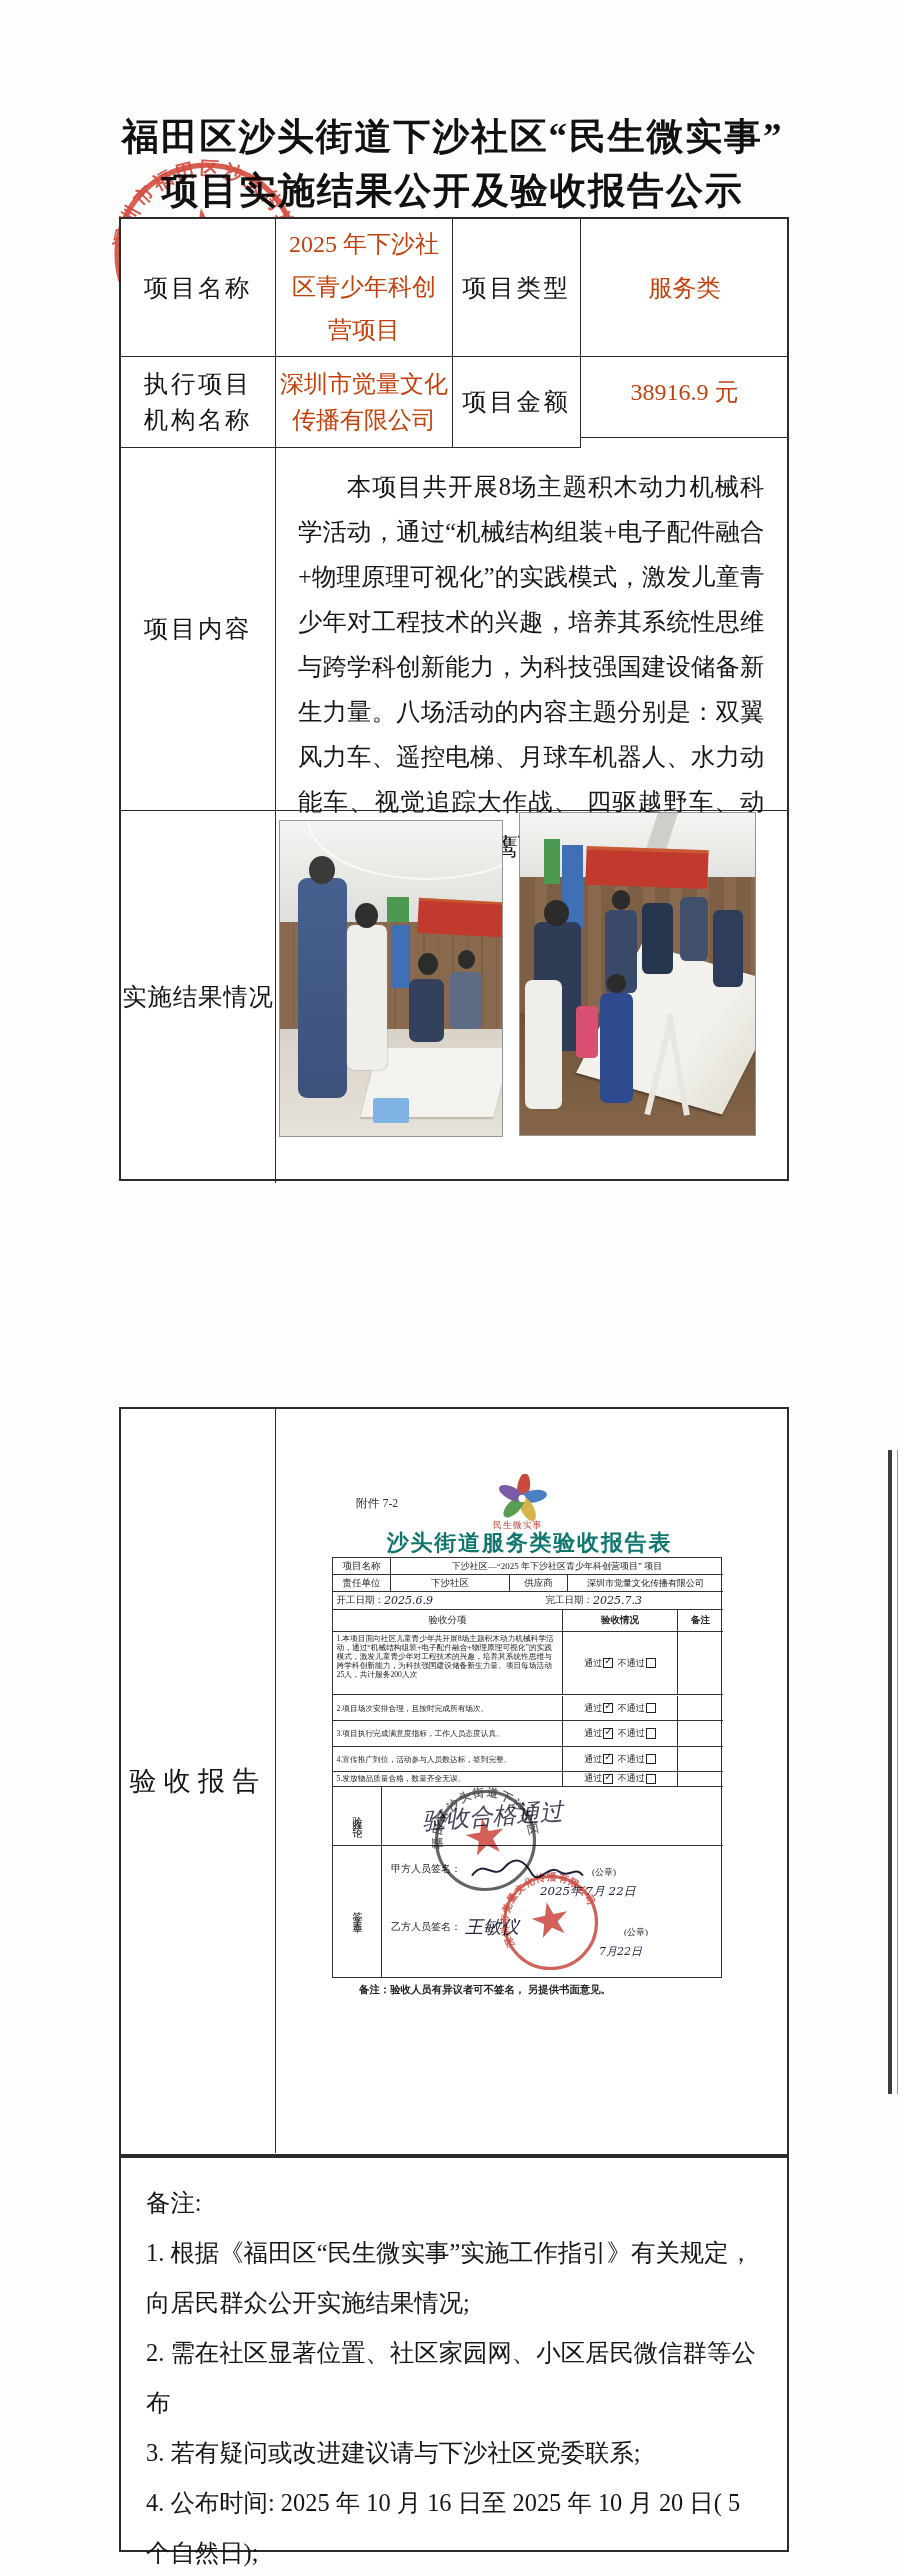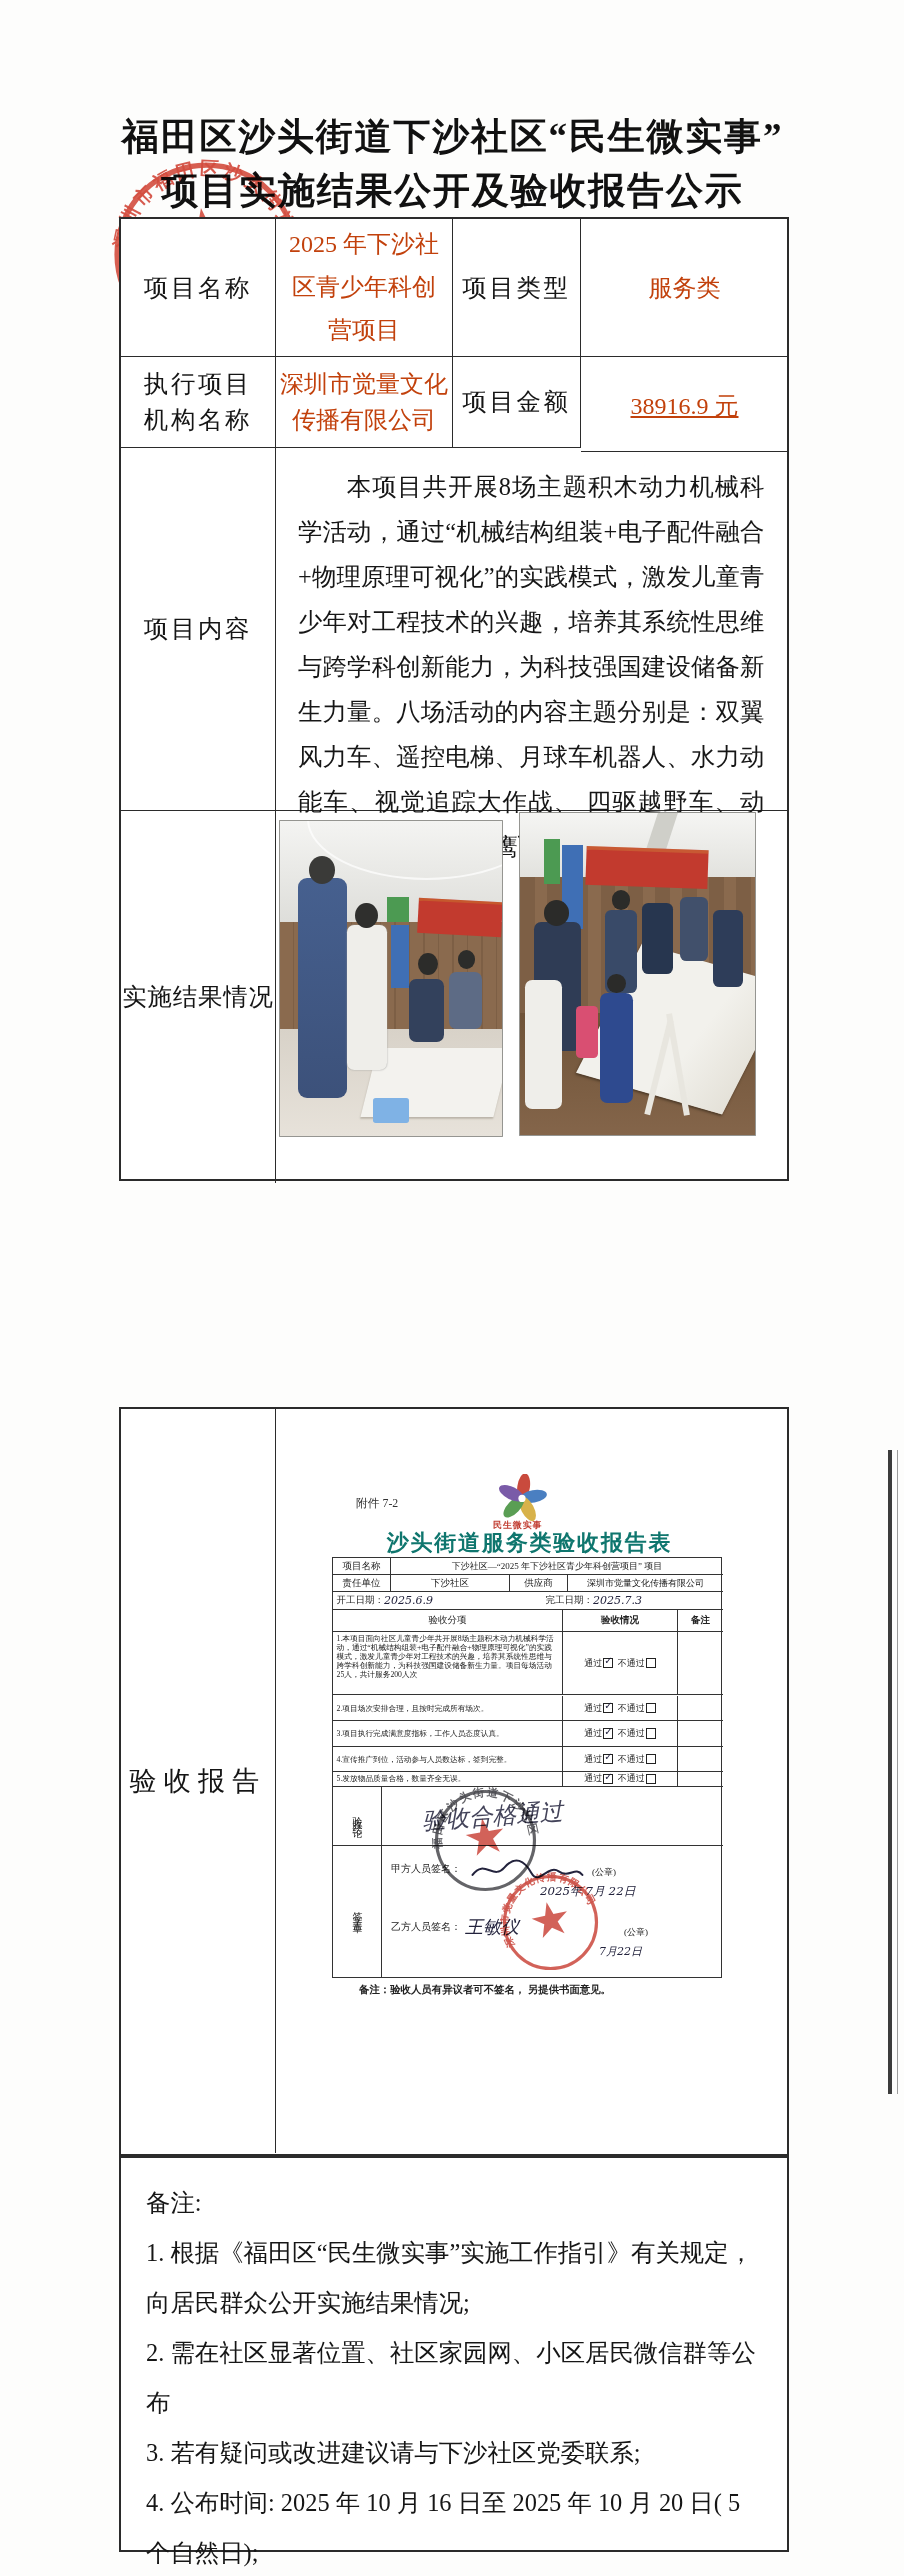--- a/index.html
+++ b/index.html
@@ -79,21 +79,21 @@
 
   <div class="cell bR bB val" style="left:155px;top:138px;width:177px;height:91px;flex-direction:column;line-height:36px;">
     <span>深圳市觉量文化</span>
     <span>传播有限公司</span>
   </div>
   <div class="cell bR bB lbl" style="left:0;top:138px;width:155px;height:91px;flex-direction:column;line-height:36px;">
     <span>执行项目</span>
     <span>机构名称</span>
   </div>
   <div class="cell bR bB lbl" style="left:332px;top:138px;width:128px;height:91px;">项目金额</div>
-  <div class="cell bB val" style="left:460px;top:142px;width:207px;height:91px;text-decoration:underline;">38916.9 元</div>
+  <div class="cell bB val" style="left:460px;top:128px;width:207px;height:91px;">38916.9 元</div>
 
   <div class="cell bR bB lbl" style="left:0;top:229px;width:155px;height:363px;">项目内容</div>
   <div class="bB" style="position:absolute;left:155px;top:229px;width:512px;height:363px;box-sizing:border-box;">
     <span class="content-par">本项目共开展8场主题积木动力机械科学活动，通过“机械结构组装+电子配件融合+物理原理可视化”的实践模式，激发儿童青少年对工程技术的兴趣，培养其系统性思维与跨学科创新能力，为科技强国建设储备新生力量。八场活动的内容主题分别是：双翼风力车、遥控电梯、月球车机器人、水力动能车、视觉追踪大作战、 四驱越野车、动感鼓乐机器人、战鹰飞机。</span>
   </div>
 
   <div class="cell bR lbl" style="left:0;top:592px;width:155px;height:372px;letter-spacing:0.9px;">实施结果情况</div>
   <div style="position:absolute;left:155px;top:592px;width:512px;height:372px;"></div>
 </div>
 
@@ -151,21 +151,21 @@
     <svg class="abs" style="left:219px;top:65px;" width="54" height="47" viewBox="0 0 60 52">
       <g transform="translate(30,27)">
         <ellipse rx="7" ry="15" cy="-13" fill="#c94a3d" transform="rotate(8)"></ellipse>
         <ellipse rx="7" ry="15" cy="-13" fill="#4a7fc1" transform="rotate(80)"></ellipse>
         <ellipse rx="7" ry="15" cy="-13" fill="#d8b24a" transform="rotate(152)"></ellipse>
         <ellipse rx="7" ry="15" cy="-13" fill="#5a9e54" transform="rotate(224)"></ellipse>
         <ellipse rx="7" ry="15" cy="-13" fill="#7a5ba8" transform="rotate(296)"></ellipse>
         <circle r="4" fill="#fff"></circle>
       </g>
     </svg>
-    <span class="abs" style="left:217px;top:110px;font-size:9px;color:#c03a2e;font-weight:bold;letter-spacing:0.9px;">民生微实事</span>
+    <span class="abs" style="left:217px;top:110px;font-size:9px;color:#c03a2e;font-weight:normal;letter-spacing:0.9px;">民生微实事</span>
 
     <div class="abs rep-title" style="left:0;top:119px;width:507px;text-align:center;">沙头街道服务类验收报告表</div>
 
     <div class="etable" style="left:56px;top:148px;width:390px;height:421px;">
 
       <div class="ecell ebR ebB" style="left:0;top:0;width:58px;height:17px;">项目名称</div>
       <div class="ecell ebB" style="left:58px;top:0;width:332px;height:17px;font-size:9px;">下沙社区—“2025 年下沙社区青少年科创营项目” 项目</div>
 
       <div class="ecell ebR ebB" style="left:0;top:17px;width:58px;height:17px;">责任单位</div>
       <div class="ecell ebR ebB" style="left:58px;top:17px;width:119px;height:17px;">下沙社区</div>

